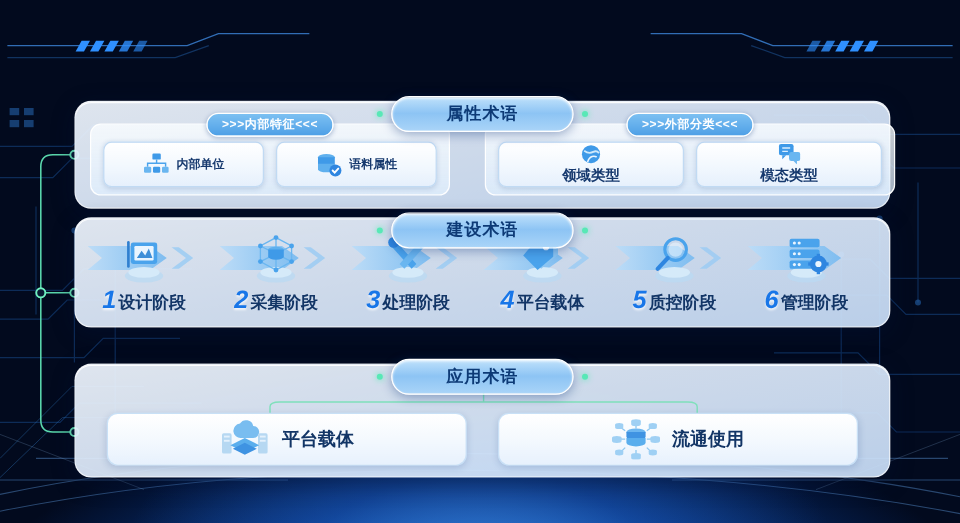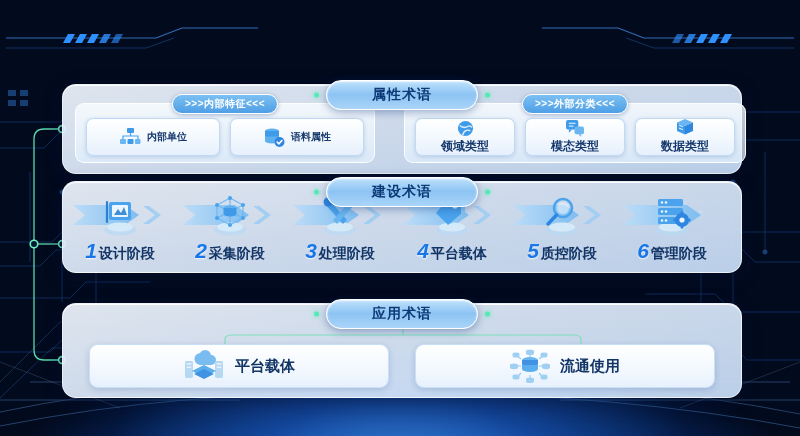--- a/index.html
+++ b/index.html
@@ -301,31 +301,20 @@
             <g stroke="#dbeeff" stroke-width="1.2">
                 <path d="M3 3.5 H10"></path>
                 <path d="M3 6.5 H8"></path>
               </g>
             <rect x="9" y="7" width="10" height="8" rx="2" fill="#6ab6f0"></rect>
             <path d="M16 15 l0 3 -3-3z" fill="#6ab6f0"></path>
           </svg>
         </span>
         <span class="lbl">模态类型</span>
       </div>
-      <div class="card">
-        <span class="ico">
-          <svg width="16" height="18" viewBox="0 0 16 18">
-            <path d="M8 0 L16 3.5 L8 7 L0 3.5z" fill="#6ab6f0"></path>
-            <path d="M0 3.5 V12 L8 15.5 V7z" fill="#3f9ae8"></path>
-            <path d="M16 3.5 V12 L8 15.5 V7z" fill="#2f86e0"></path>
-            <path d="M2 6 L6 7.8 M2 9 L6 10.8" stroke="#dbeeff" stroke-width="1.1"></path>
-          </svg>
-        </span>
-        <span class="lbl">数据类型</span>
-      </div>
     </div>
   </div>
 </div>
 
 <div class="panel" id="panel-build">
   <div class="pill">建设术语</div>
 
   <svg class="arrow-band" viewBox="0 0 660 26" preserveAspectRatio="none">
     <defs>
       <linearGradient id="agA" x1="0" y1="0" x2="1" y2="0">

